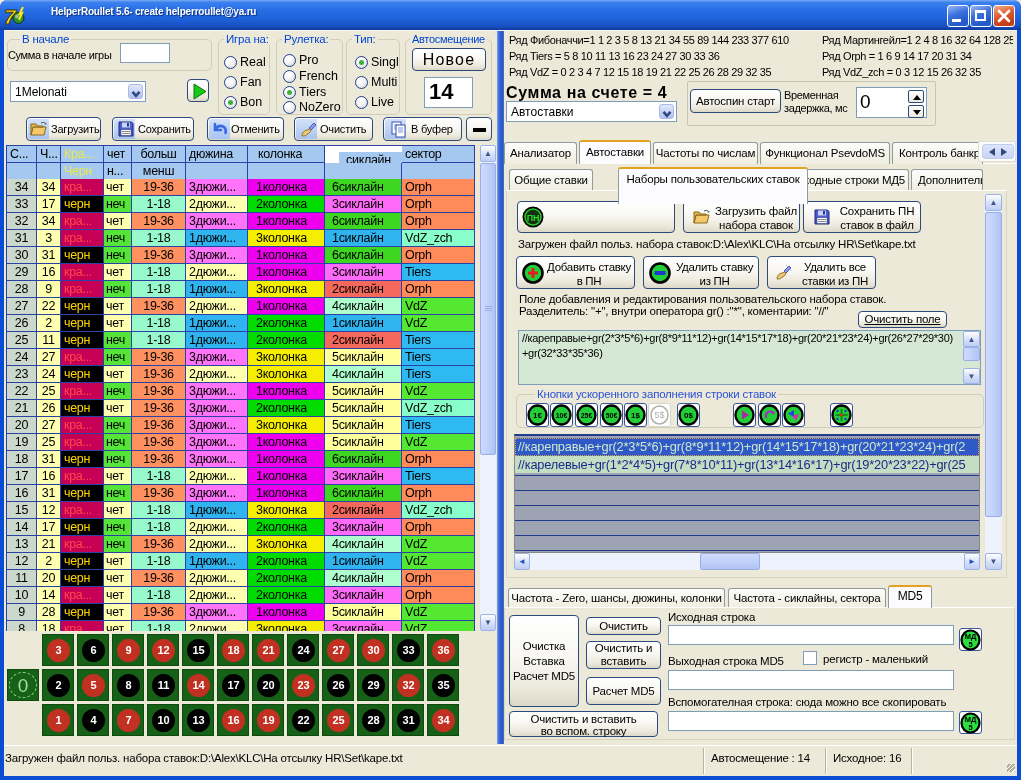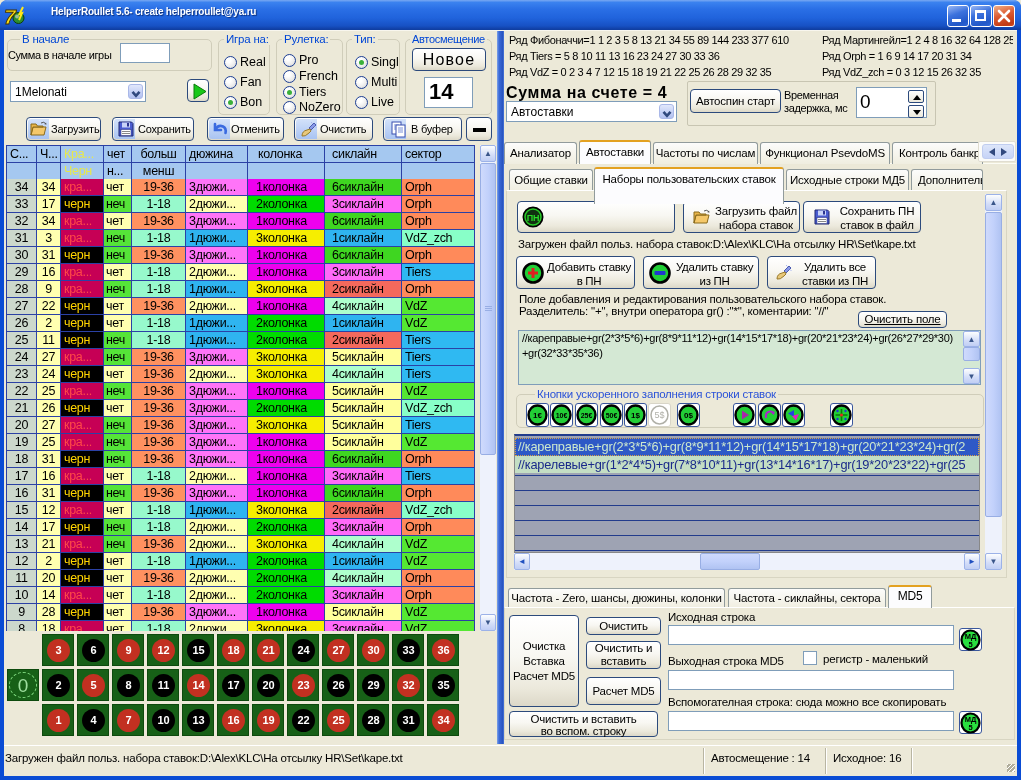--- a/index.html
+++ b/index.html
@@ -182,21 +182,21 @@
 
 <div id="dtable">
     <div class="tr" style="top:0px;height:17px;">
       <div class="tc" style="left:0px;width:30px;background:#a5c8f0;color:#000;padding-left:3px;">С...</div>
       <div class="tc" style="left:30px;width:24px;background:#a5c8f0;color:#000;padding-left:3px;">Ч...</div>
       <div class="tc" style="left:54px;width:43px;background:#a5c8f0;color:#e8e84a;padding-left:3px;">Кра...</div>
       <div class="tc" style="left:97px;width:28px;background:#a5c8f0;color:#000;padding-left:3px;">чет</div>
       <div class="tc" style="left:125px;width:54px;background:#a5c8f0;color:#000;text-align:center;">больш</div>
       <div class="tc" style="left:179px;width:62px;background:#a5c8f0;color:#000;padding-left:3px;">дюжина</div>
       <div class="tc" style="left:241px;width:77px;background:#a5c8f0;color:#000;padding-left:10px;">колонка</div>
-      <div class="tc" style="left:318px;width:77px;background:#a5c8f0;color:#000;padding-left:7px;">сиклайн</div>
+      <div class="tc" style="left:332px;width:77px;background:#a5c8f0;color:#000;padding-left:7px;margin-top:6px;">сиклайн</div>
       <div class="tc" style="left:395px;width:73px;background:#a5c8f0;color:#000;padding-left:3px;">сектор</div>
     </div>
     <div class="tr" style="top:17px;height:16px;">
       <div class="tc" style="left:0px;width:30px;background:#a5c8f0;color:#000;padding-left:3px;"></div>
       <div class="tc" style="left:30px;width:24px;background:#a5c8f0;color:#000;padding-left:3px;"></div>
       <div class="tc" style="left:54px;width:43px;background:#a5c8f0;color:#e8e84a;padding-left:3px;">Черн</div>
       <div class="tc" style="left:97px;width:28px;background:#a5c8f0;color:#000;padding-left:3px;">н...</div>
       <div class="tc" style="left:125px;width:54px;background:#a5c8f0;color:#000;text-align:center;">менш</div>
       <div class="tc" style="left:179px;width:62px;background:#a5c8f0;color:#000;padding-left:3px;"></div>
       <div class="tc" style="left:241px;width:77px;background:#a5c8f0;color:#000;padding-left:10px;"></div>
@@ -651,21 +651,21 @@
 <div class="tab tabsel" style="left:579px;top:140px;width:72px;height:24px;line-height:20px;">Автоставки</div>
 <div class="tab" style="left:653px;top:142px;width:105px;height:22px;line-height:21px;">Частоты по числам</div>
 <div class="tab" style="left:760px;top:142px;width:130px;height:22px;line-height:21px;">Функционал PsevdoMS</div>
 <div class="tab" style="left:892px;top:142px;width:91px;height:22px;line-height:21px;text-align:left;padding-left:6px;">Контроль банкро</div>
 <div class="abs" style="left:978px;top:141px;width:38px;height:21px;background:#fcfcfa;border:1px solid #e0ddd0;border-radius:2px;"></div>
 <div class="abs" style="left:982px;top:144px;width:32px;height:15px;border-radius:3px;background:linear-gradient(180deg,#dde6fa,#c6d3f7);border:1px solid #c0cdf0;">
 <span style="position:absolute;left:6px;top:3px;width:0;height:0;border-right:6px solid #32497e;border-top:4.5px solid transparent;border-bottom:4.5px solid transparent;"></span>
 <span style="position:absolute;right:6px;top:3px;width:0;height:0;border-left:6px solid #32497e;border-top:4.5px solid transparent;border-bottom:4.5px solid transparent;"></span>
   </div>
 <div class="tab" style="left:509px;top:169px;width:84px;height:22px;line-height:21px;">Общие ставки</div>
-<div class="tab tabsel" style="left:594px;top:167px;width:190px;height:37px;line-height:21px;">Наборы пользовательских ставок</div>
+<div class="tab tabsel" style="left:618px;top:167px;width:190px;height:37px;line-height:21px;">Наборы пользовательских ставок</div>
 <div class="tab" style="left:786px;top:169px;width:123px;height:22px;line-height:21px;">Исходные строки МД5</div>
 <div class="tab" style="left:911px;top:169px;width:72px;height:22px;line-height:21px;text-align:left;padding-left:6px;">Дополнитель</div>
 
 <div class="abs" style="left:506px;top:190px;width:501px;height:388px;background:#ece9d8;border:1px solid #d8d5c2;border-top-color:#fff;"></div>
 <div class="btn" style="left:517px;top:201px;width:158px;height:32px;line-height:14px;padding-top:2px;">
     <span class="ic" style="left:4px;top:4px;"><svg width="22" height="22" viewBox="0 0 22 22">
         <circle cx="11" cy="11" r="9.5" fill="#103010" stroke="#000" stroke-width="2"></circle>
         <circle cx="11" cy="11" r="8" fill="none" stroke="#28c828" stroke-width="1.5"></circle>
         <text x="11" y="14.5" font-size="9" font-weight="bold" fill="#28d828" text-anchor="middle" font-family="Liberation Sans">ПН</text>
       </svg></span>

